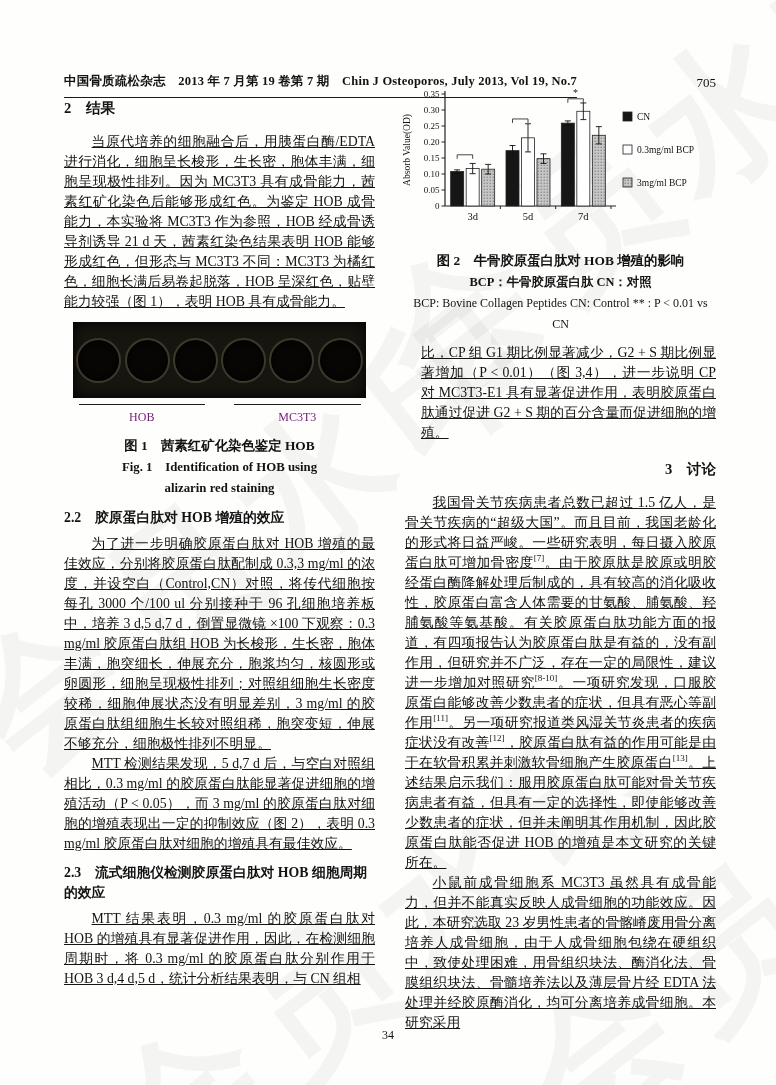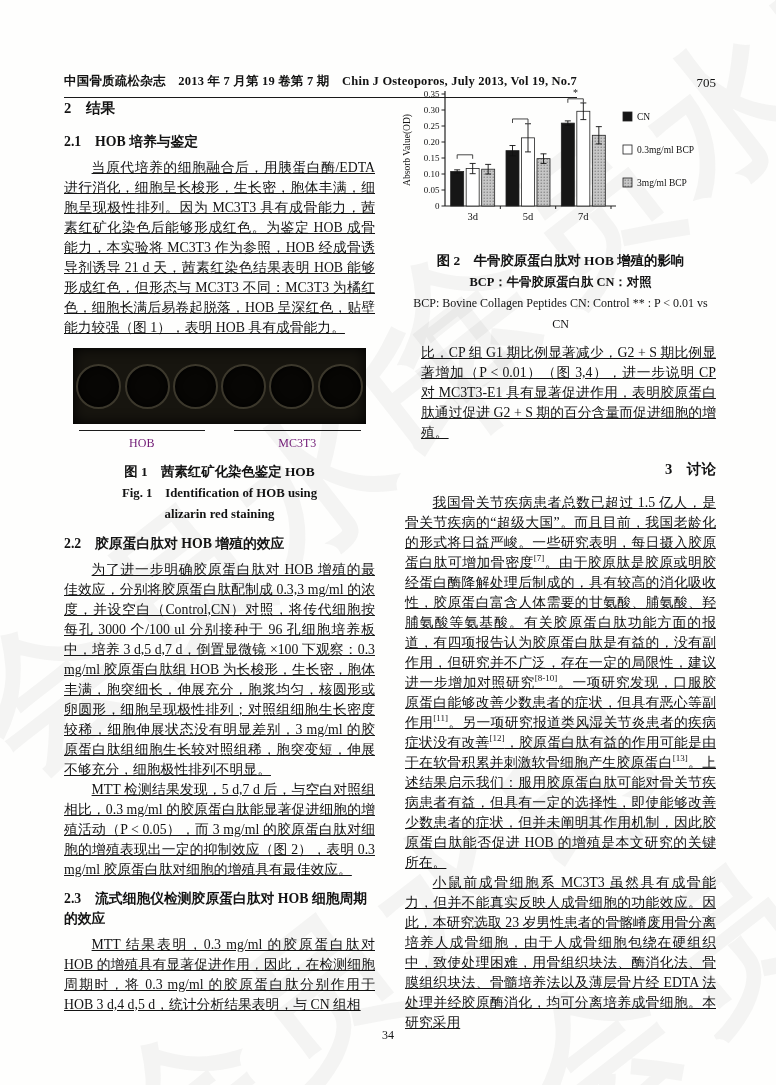--- a/index.html
+++ b/index.html
@@ -53,21 +53,20 @@
 
   <div class="header">
     <span class="journal-line">中国骨质疏松杂志　2013 年 7 月第 19 卷第 7 期　Chin J Osteoporos, July 2013, Vol 19, No.7</span>
     <span class="page-num-top">705</span>
   </div>
 
   <div class="columns">
 
     <div class="col left">
       <h2 class="sec">2　结果</h2>
-      <h3 class="sub">2.1　HOB 培养与鉴定</h3>
       <p>当原代培养的细胞融合后，用胰蛋白酶/EDTA 进行消化，细胞呈长梭形，生长密，胞体丰满，细胞呈现极性排列。因为 MC3T3 具有成骨能力，茜素红矿化染色后能够形成红色。为鉴定 HOB 成骨能力，本实验将 MC3T3 作为参照，HOB 经成骨诱导剂诱导 21 d 天，茜素红染色结果表明 HOB 能够形成红色，但形态与 MC3T3 不同：MC3T3 为橘红色，细胞长满后易卷起脱落，HOB 呈深红色，贴壁能力较强（图 1），表明 HOB 具有成骨能力。</p>
 
       <div class="fig1">
         <div class="photo">
           <span class="well"></span>
           <span class="well"></span>
           <span class="well"></span>
           <span class="well"></span>
           <span class="well"></span>
           <span class="well"></span>

